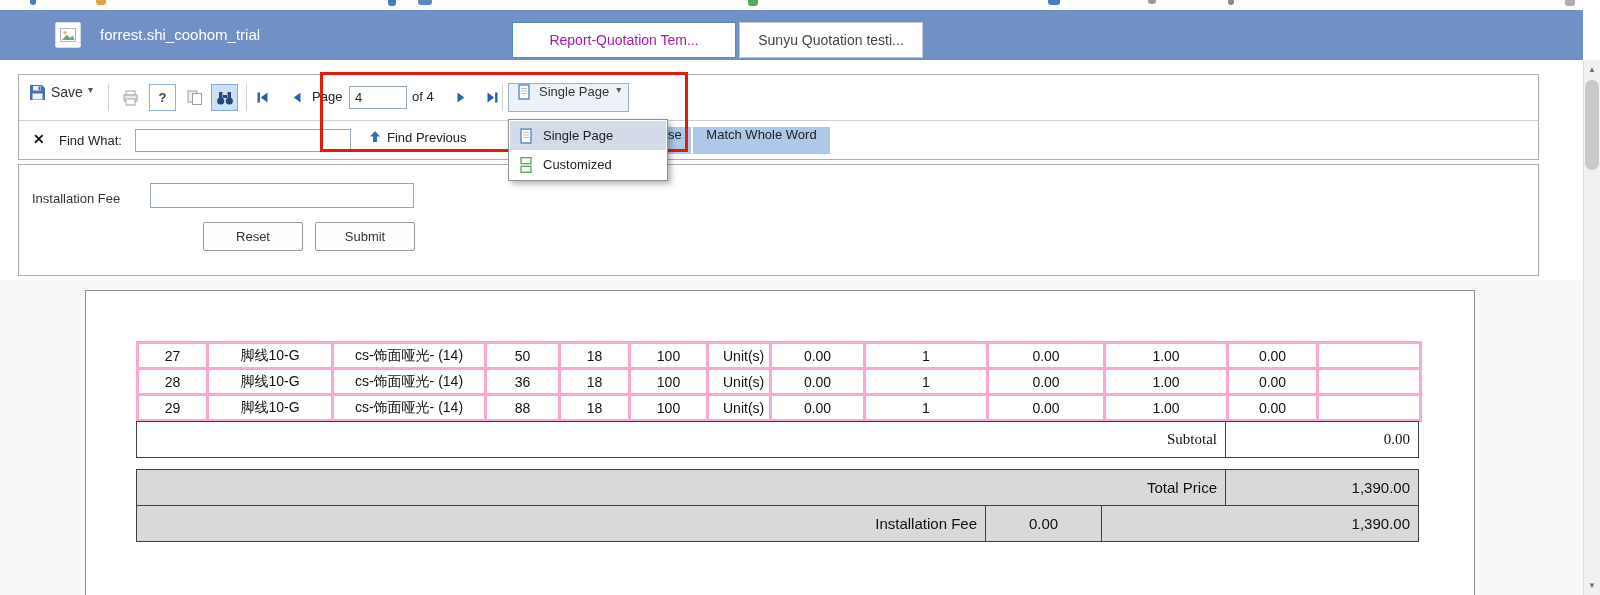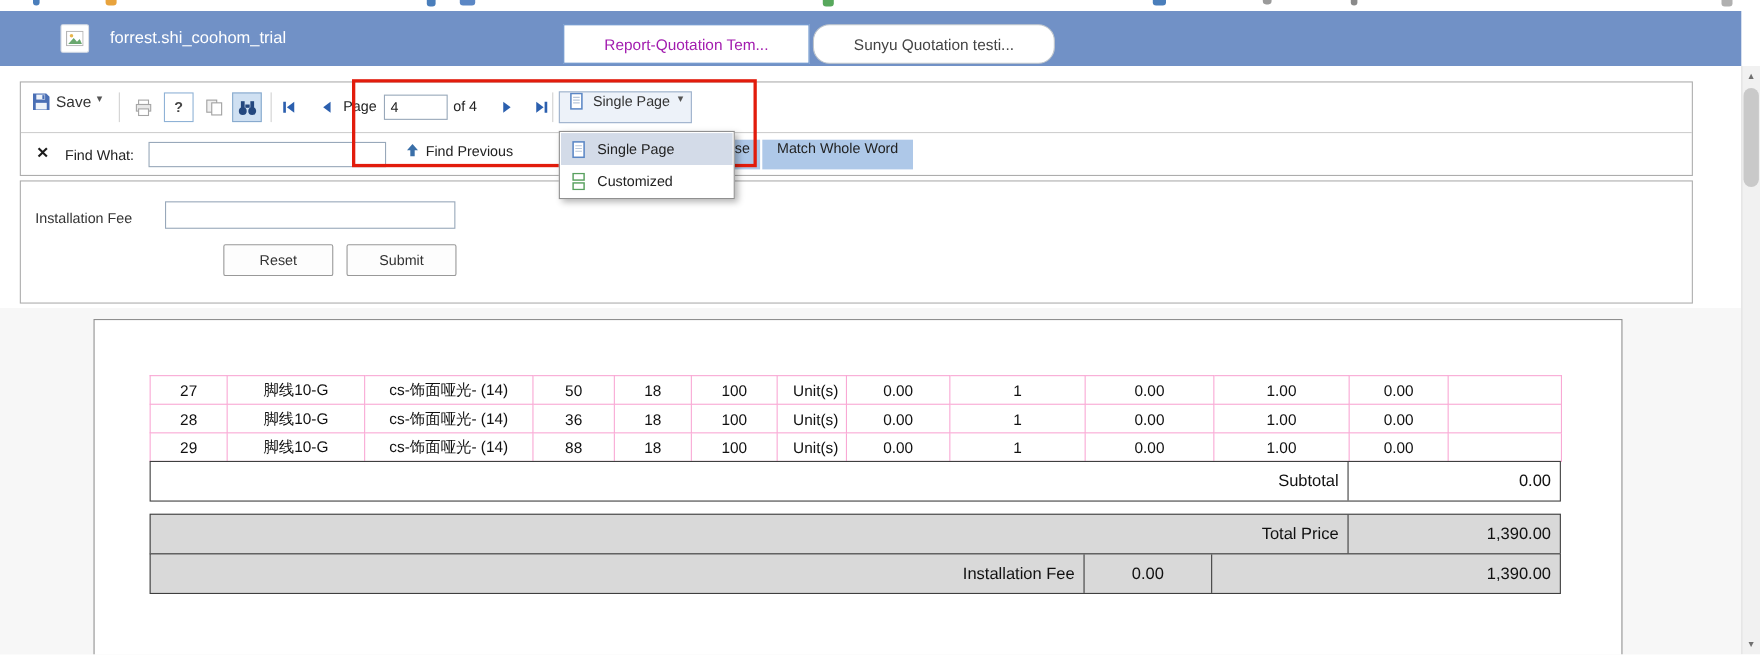--- a/index.html
+++ b/index.html
@@ -9,21 +9,21 @@
   
   .bm-frag { position:absolute; top:0; border-radius:0 0 3px 3px; }
 
   
   .app-header { position:absolute; left:0; top:10px; width:1583px; height:50px; background:#7191c6; }
   .doc-icon { position:absolute; left:55px; top:12px; width:26px; height:26px; background:#fff; border:1px solid #d8dde5; border-radius:2px; display:flex; align-items:center; justify-content:center; }
   .app-title { position:absolute; left:100px; top:16px; color:#fff; font-size:15px; }
   .tabs { position:absolute; left:512px; top:12px; display:flex; gap:3px; }
   .tab { height:36px; line-height:34px; text-align:center; background:#fff; font-size:14px; color:#444; border:1px solid #c0c6cc; overflow:hidden; white-space:nowrap; cursor:default; }
   .tab.active { color:#a21caf; border-color:#5b87c5; }
-  .tab-1 { width:224px; } .tab-2 { width:217px; } .tab-3 { width:220px;border-radius:15px; }
+  .tab-1 { width:224px; } .tab-2 { width:217px; } .tab-3 { width:184px; }
 
   
   .toolbar-box { position:absolute; left:18px; top:74px; width:1521px; height:86px; border:1px solid #adadad; background:#fff; }
   .tb-row { position:relative; height:45px; width:100%; }
   .find-row { position:relative; height:39px; border-top:1px solid #cfcfcf; }
   .tb-item { position:absolute; display:flex; align-items:flex-start; }
   .tb-sep { position:absolute; top:9px; width:1px; height:27px; background:#d2d2d2; }
   .icon-btn { position:absolute; top:9px; width:27px; height:27px; display:flex; align-items:center; justify-content:center; border:1px solid transparent; cursor:default; }
   .icon-btn.active { background:#cfe0f2; border-color:#88aace; }
   .qmark { border:1px solid #8fb2d6; background:#fff; font-size:13px; color:#444; font-weight:bold; }
@@ -47,23 +47,23 @@
   .param-label { position:absolute; left:13px; top:26px; font-size:13px; color:#333; }
   .param-input { position:absolute; left:131px; top:18px; width:264px; height:25px; }
   .btn { position:absolute; top:57px; width:100px; height:29px; background:#fdfdfd; border:1px solid #999; border-radius:2px; font-size:13px; color:#333; font-family:inherit; cursor:default; }
   .reset-btn { left:184px; } .submit-btn { left:296px; }
 
   
   .report-area { position:absolute; left:0; top:280px; width:1583px; height:315px; background:#f7f7f7; }
   .report-page { position:absolute; left:85px; top:10px; width:1390px; height:312px; background:#fff; border:1px solid #8f8f8f; }
   .rpt-content { position:absolute; left:50px; top:50px; width:1283px; }
   table.rpt { border-collapse:collapse; table-layout:fixed; width:1283px; font-size:14px; color:#111; }
-  .rpt td { border:1px solid #f9a8d4; height:26px; text-align:center; white-space:nowrap; overflow:hidden; padding:0 14px; }
+  .rpt td { border:3px solid #f9a8d4; height:26px; text-align:center; white-space:nowrap; overflow:hidden; padding:0 14px; }
   .sum-row { display:flex; align-items:stretch; height:37px; border:1px solid #3f3f3f; font-size:15px; color:#111; }
-  .sum-row.subtotal { margin-top:-1px; background:#fff; }
+  .sum-row.subtotal { margin-top:-1px; background:#fff;font-family:Liberation Serif, serif; }
   .sum-row.total { margin-top:11px; background:#d9d9d9; }
   .sum-row.install { margin-top:-1px; background:#d9d9d9; }
   .sum-cell { display:flex; align-items:center; white-space:nowrap; overflow:hidden; }
   .sc-right { justify-content:flex-end; padding-right:8px; }
   .sc-center { justify-content:center; }
   .sc-border { border-right:1px solid #3f3f3f; }
   .sc-grow { flex:1; }
 
   
   .scrollbar { position:absolute; right:0; top:60px; width:17px; height:535px; background:#f1f1f1; border-left:1px solid #e0e0e0; }

